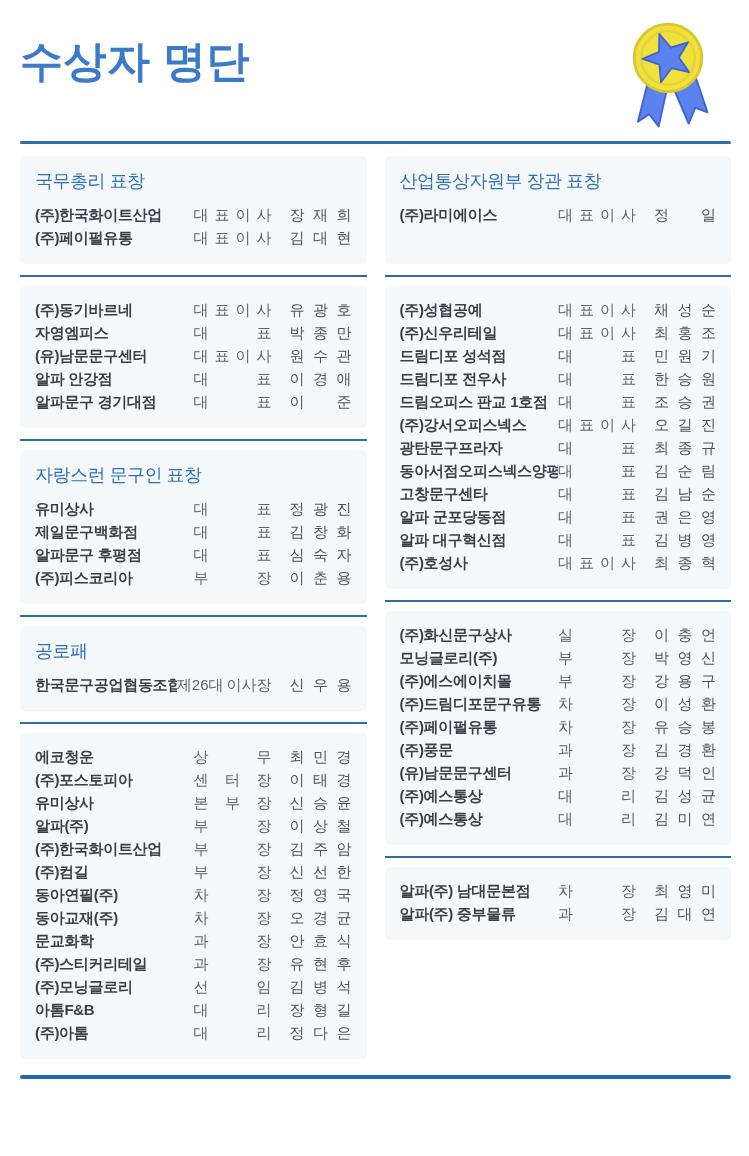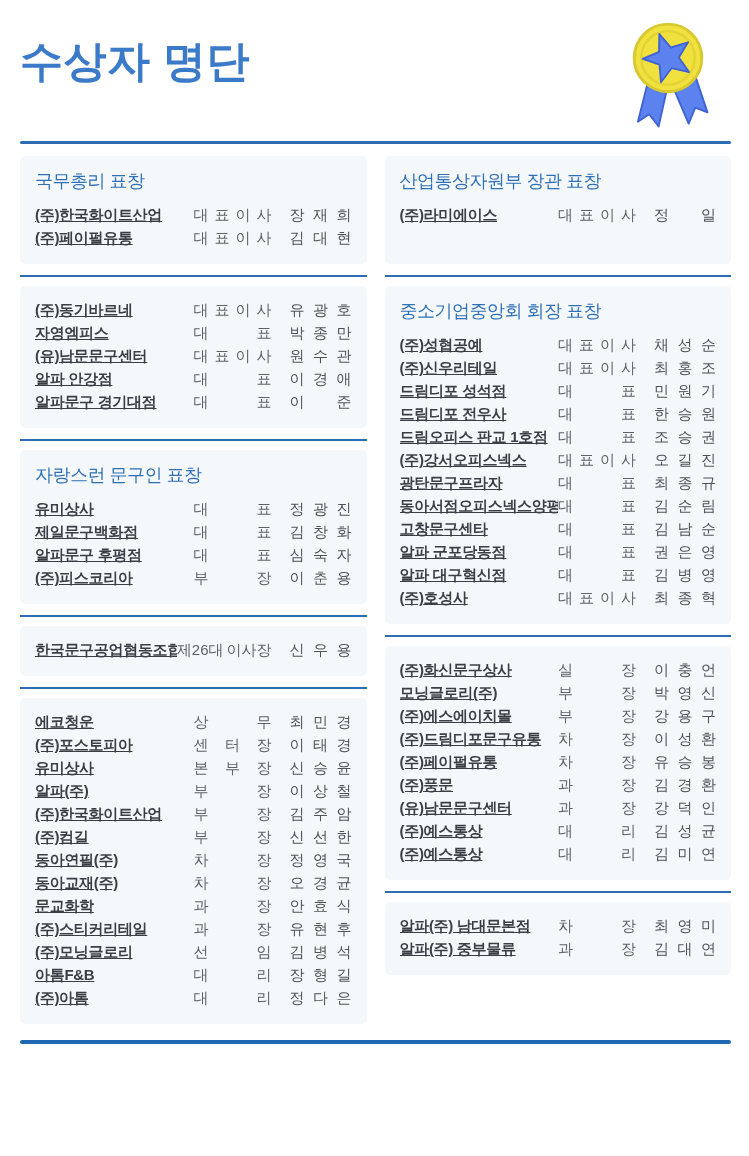--- a/index.html
+++ b/index.html
@@ -33,21 +33,21 @@
     padding:13px 15px 14px 15px;
   }
   .col .award-section:first-child .card { min-height:108px; }
   .card h2 {
     margin:0 0 10px 0; font-size:18px; line-height:25px; font-weight:400;
     color:var(--heading_blue,#2e6fb6); letter-spacing:-0.5px; white-space:nowrap;
   }
   .row { display:flex; align-items:center; height:23px; font-size:15px; }
   .company {
     flex:1 1 auto; min-width:0; font-weight:700; letter-spacing:-0.3px;
-    color:var(--company_text,#3a3f46); white-space:nowrap; overflow:hidden;text-decoration:underline;
+    color:var(--company_text,#3a3f46); white-space:nowrap; overflow:hidden;
   }
   .jtitle {
     flex:0 0 78px; display:flex; justify-content:space-between; gap:3px;
     color:var(--role_text,#5d6269); white-space:nowrap;
   }
   .pname {
     flex:0 0 62px; margin-left:18px; display:flex; justify-content:space-between; gap:3px;
     color:var(--name_text,#4e535a); white-space:nowrap;
   }
   .bottom-rule {
@@ -227,20 +227,21 @@
               <span class="pname">
                 <span>이</span>
                 <span>춘</span>
                 <span>용</span>
               </span>
             </div>
           </div>
         </section>
         <section class="award-section">
           <div class="card">
+            <h2>공로패</h2>
             <div class="row">
               <span class="company">한국문구공업협동조합</span>
               <span class="jtitle">
                 <span>제26대</span>
                 <span>이사장</span>
               </span>
               <span class="pname">
                 <span>신</span>
                 <span>우</span>
                 <span>용</span>
@@ -425,21 +426,20 @@
               </span>
               <span class="pname">
                 <span>정</span>
                 <span>일</span>
               </span>
             </div>
           </div>
         </section>
         <section class="award-section">
           <div class="card">
-            <h2>중소기업중앙회 회장 표창</h2>
             <div class="row">
               <span class="company">(주)성협공예</span>
               <span class="jtitle">
                 <span>대</span>
                 <span>표</span>
                 <span>이</span>
                 <span>사</span>
               </span>
               <span class="pname">
                 <span>채</span>

